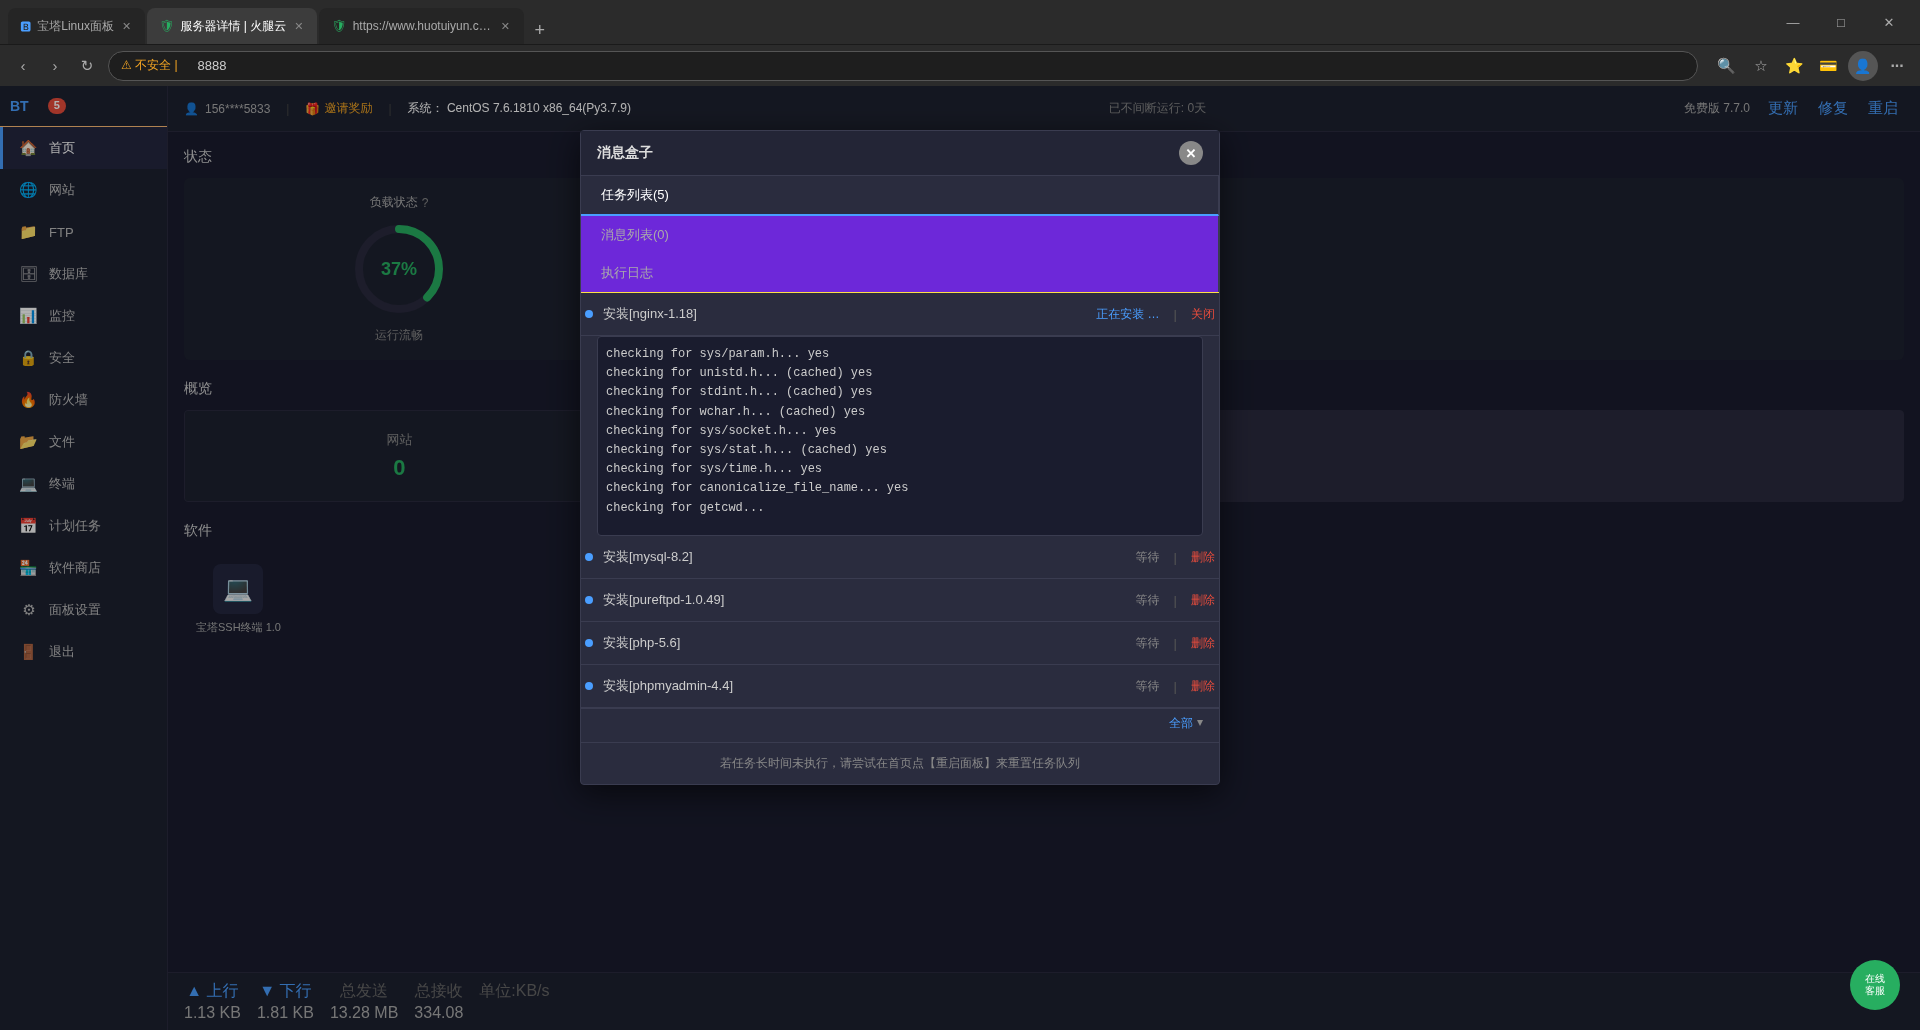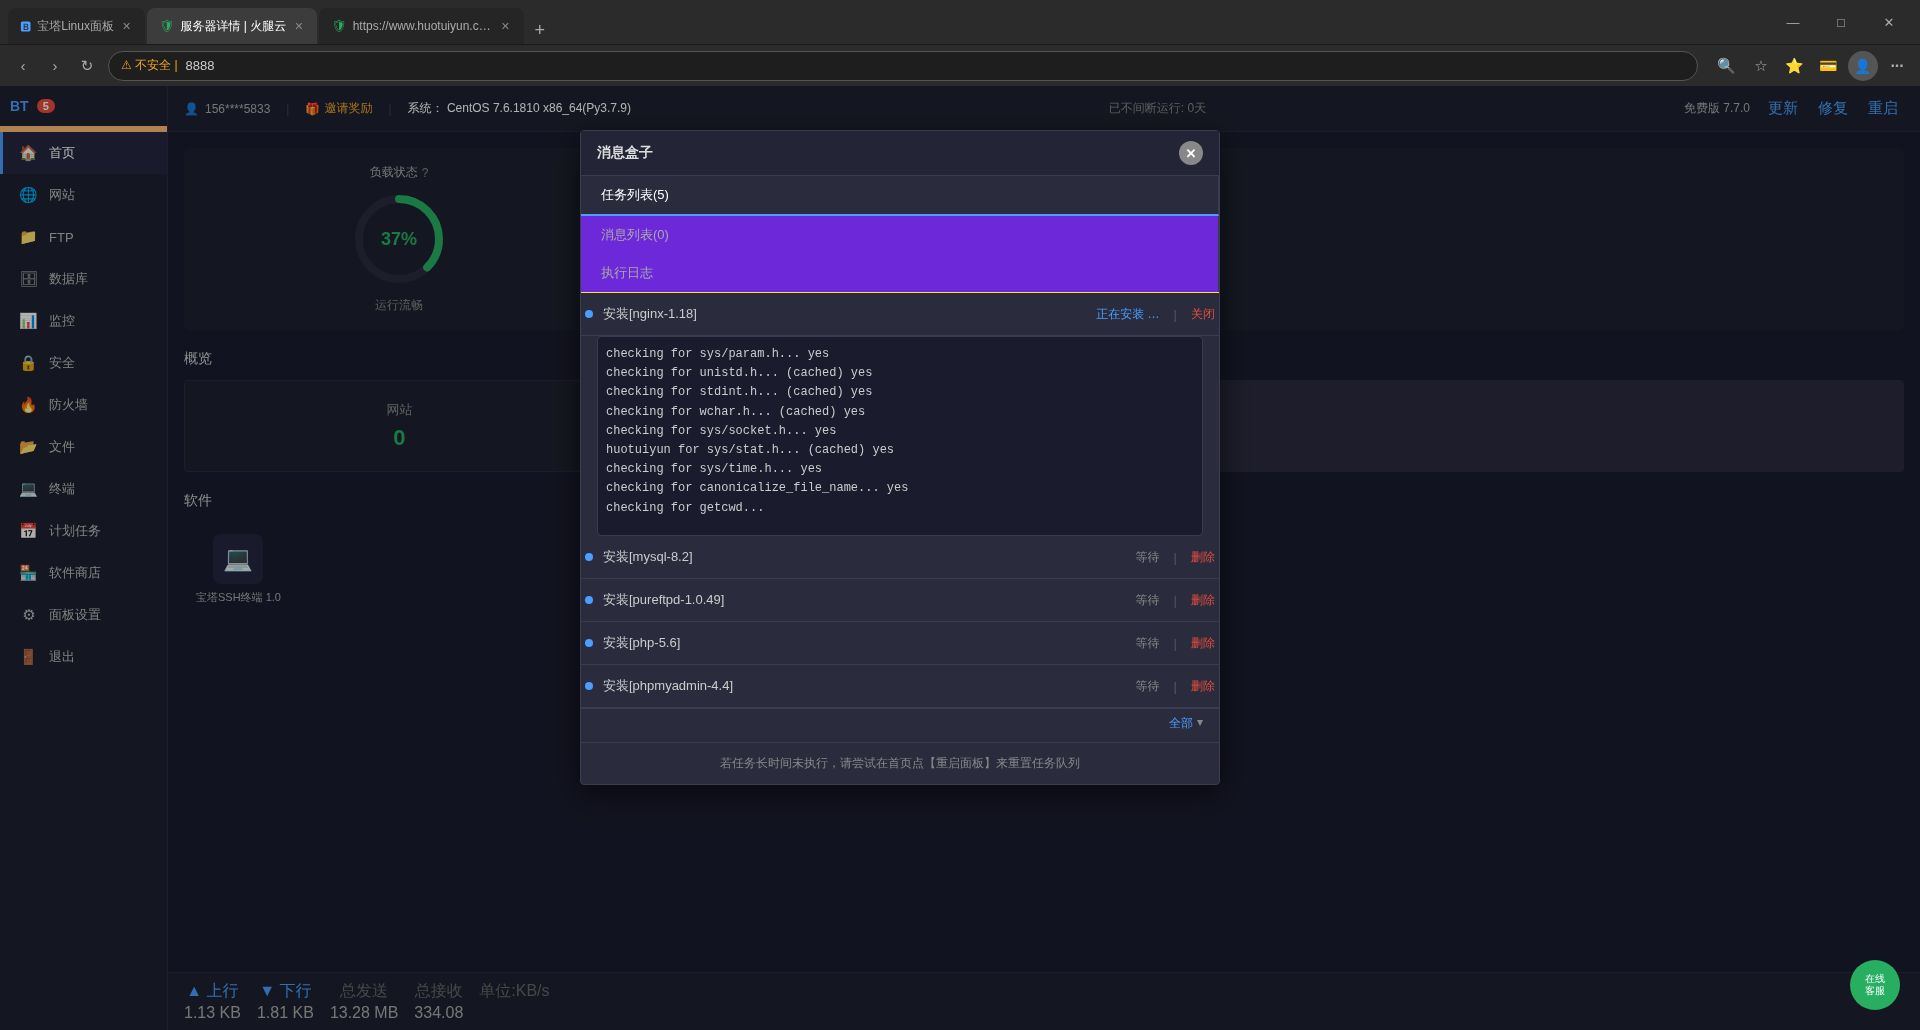--- a/index.html
+++ b/index.html
@@ -91,21 +91,21 @@
     }
     .addr-input-wrap {
       flex: 1;
       background: #1e1e1e;
       border: 1px solid #555;
       border-radius: 20px;
       height: 30px;
       display: flex;
       align-items: center;
       padding: 0 12px;
-      gap: 8px;
+      gap: 20px;
     }
     .addr-warning { color: #f5a623; font-size: 12px; }
     .addr-input {
       background: none; border: none; color: #ccc;
       font-size: 13px; flex: 1; outline: none;
       font-family: inherit;
     }
     .addr-icons {
       display: flex;
       gap: 4px;
@@ -147,24 +147,23 @@
     .sidebar {
       width: 168px;
       background: #1e2230;
       display: flex;
       flex-direction: column;
       border-right: 1px solid #2a2a3e;
       flex-shrink: 0;
     }
     .sidebar-header {
       padding: 12px 10px;
-      border-bottom: 6px solid #fdba74;
-      display: flex;
-      align-items: center;
-      gap: 8px;
+      border-bottom: 1px solid #fdba74;
+      display: flex;
+      gap: 19px;
     }
     .notification-badge {
       background: #e74c3c;
       color: #fff;
       border-radius: 10px;
       padding: 1px 6px;
       font-size: 11px;
       font-weight: bold;
     }
     .sidebar-nav {
@@ -633,20 +632,21 @@
         <div class="top-bar-actions">
           <button class="top-action-btn">更新</button>
           <button class="top-action-btn">修复</button>
           <button class="top-action-btn">重启</button>
         </div>
       </div>
     </div>
 
     <div class="dashboard">
 
+      <div class="section-title">状态</div>
       <div class="stats-row">
 
         <div class="stat-card">
           <div class="gauge-label">
             <span>负载状态</span>
             <span style="color:#888;">?</span>
           </div>
           <div class="gauge-container">
             <svg width="100" height="100" class="gauge-svg">
               <circle cx="50" cy="50" r="40" fill="none" stroke="#2a2a3e" stroke-width="8"></circle>
@@ -748,21 +748,21 @@
     <span class="task-separator-line">|</span>
     <span class="task-action close">关闭</span>
   </div>
 
   <div class="log-area" id="log-area">
     <div>checking for sys/param.h... yes</div>
     <div>checking for unistd.h... (cached) yes</div>
     <div>checking for stdint.h... (cached) yes</div>
     <div>checking for wchar.h... (cached) yes</div>
     <div>checking for sys/socket.h... yes</div>
-    <div>huotuiyun for sys/stat.h... (cached) yes</div>
+    <div>checking for sys/stat.h... (cached) yes</div>
     <div>checking for sys/time.h... yes</div>
     <div>checking for canonicalize_file_name... yes</div>
     <div>checking for getcwd...</div>
   </div>
 
   <div class="task-item">
     <div class="task-dot"></div>
     <div class="task-name">安装[mysql-8.2]</div>
     <span class="task-status">等待</span>
     <span class="task-separator-line">|</span>

